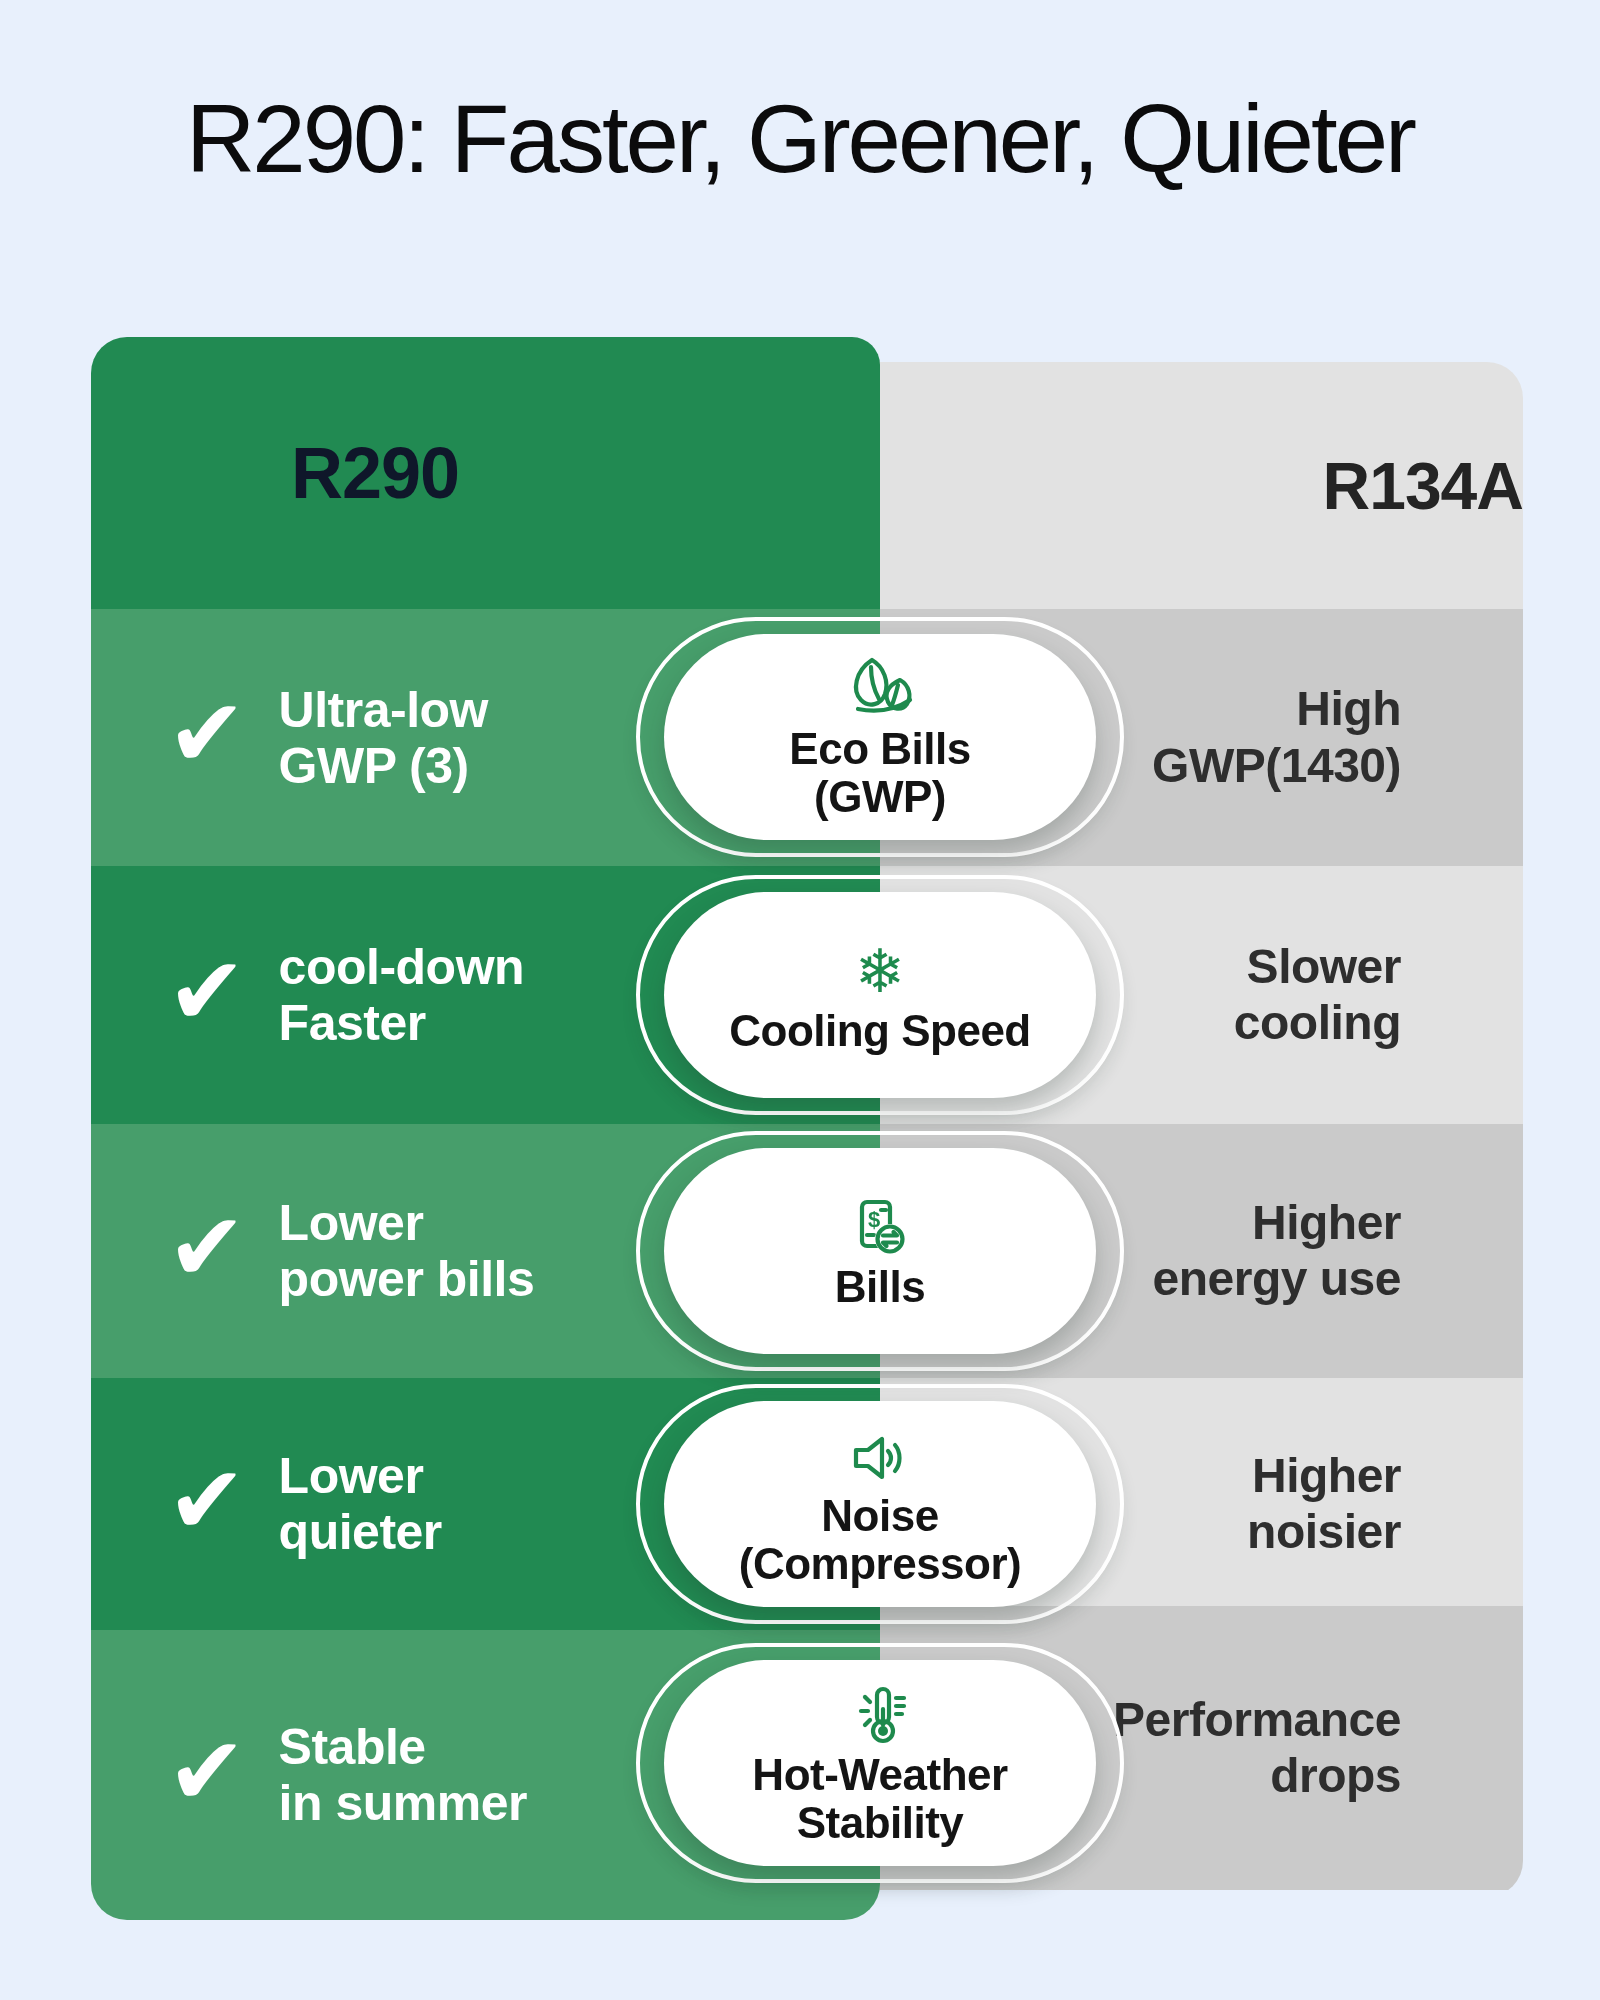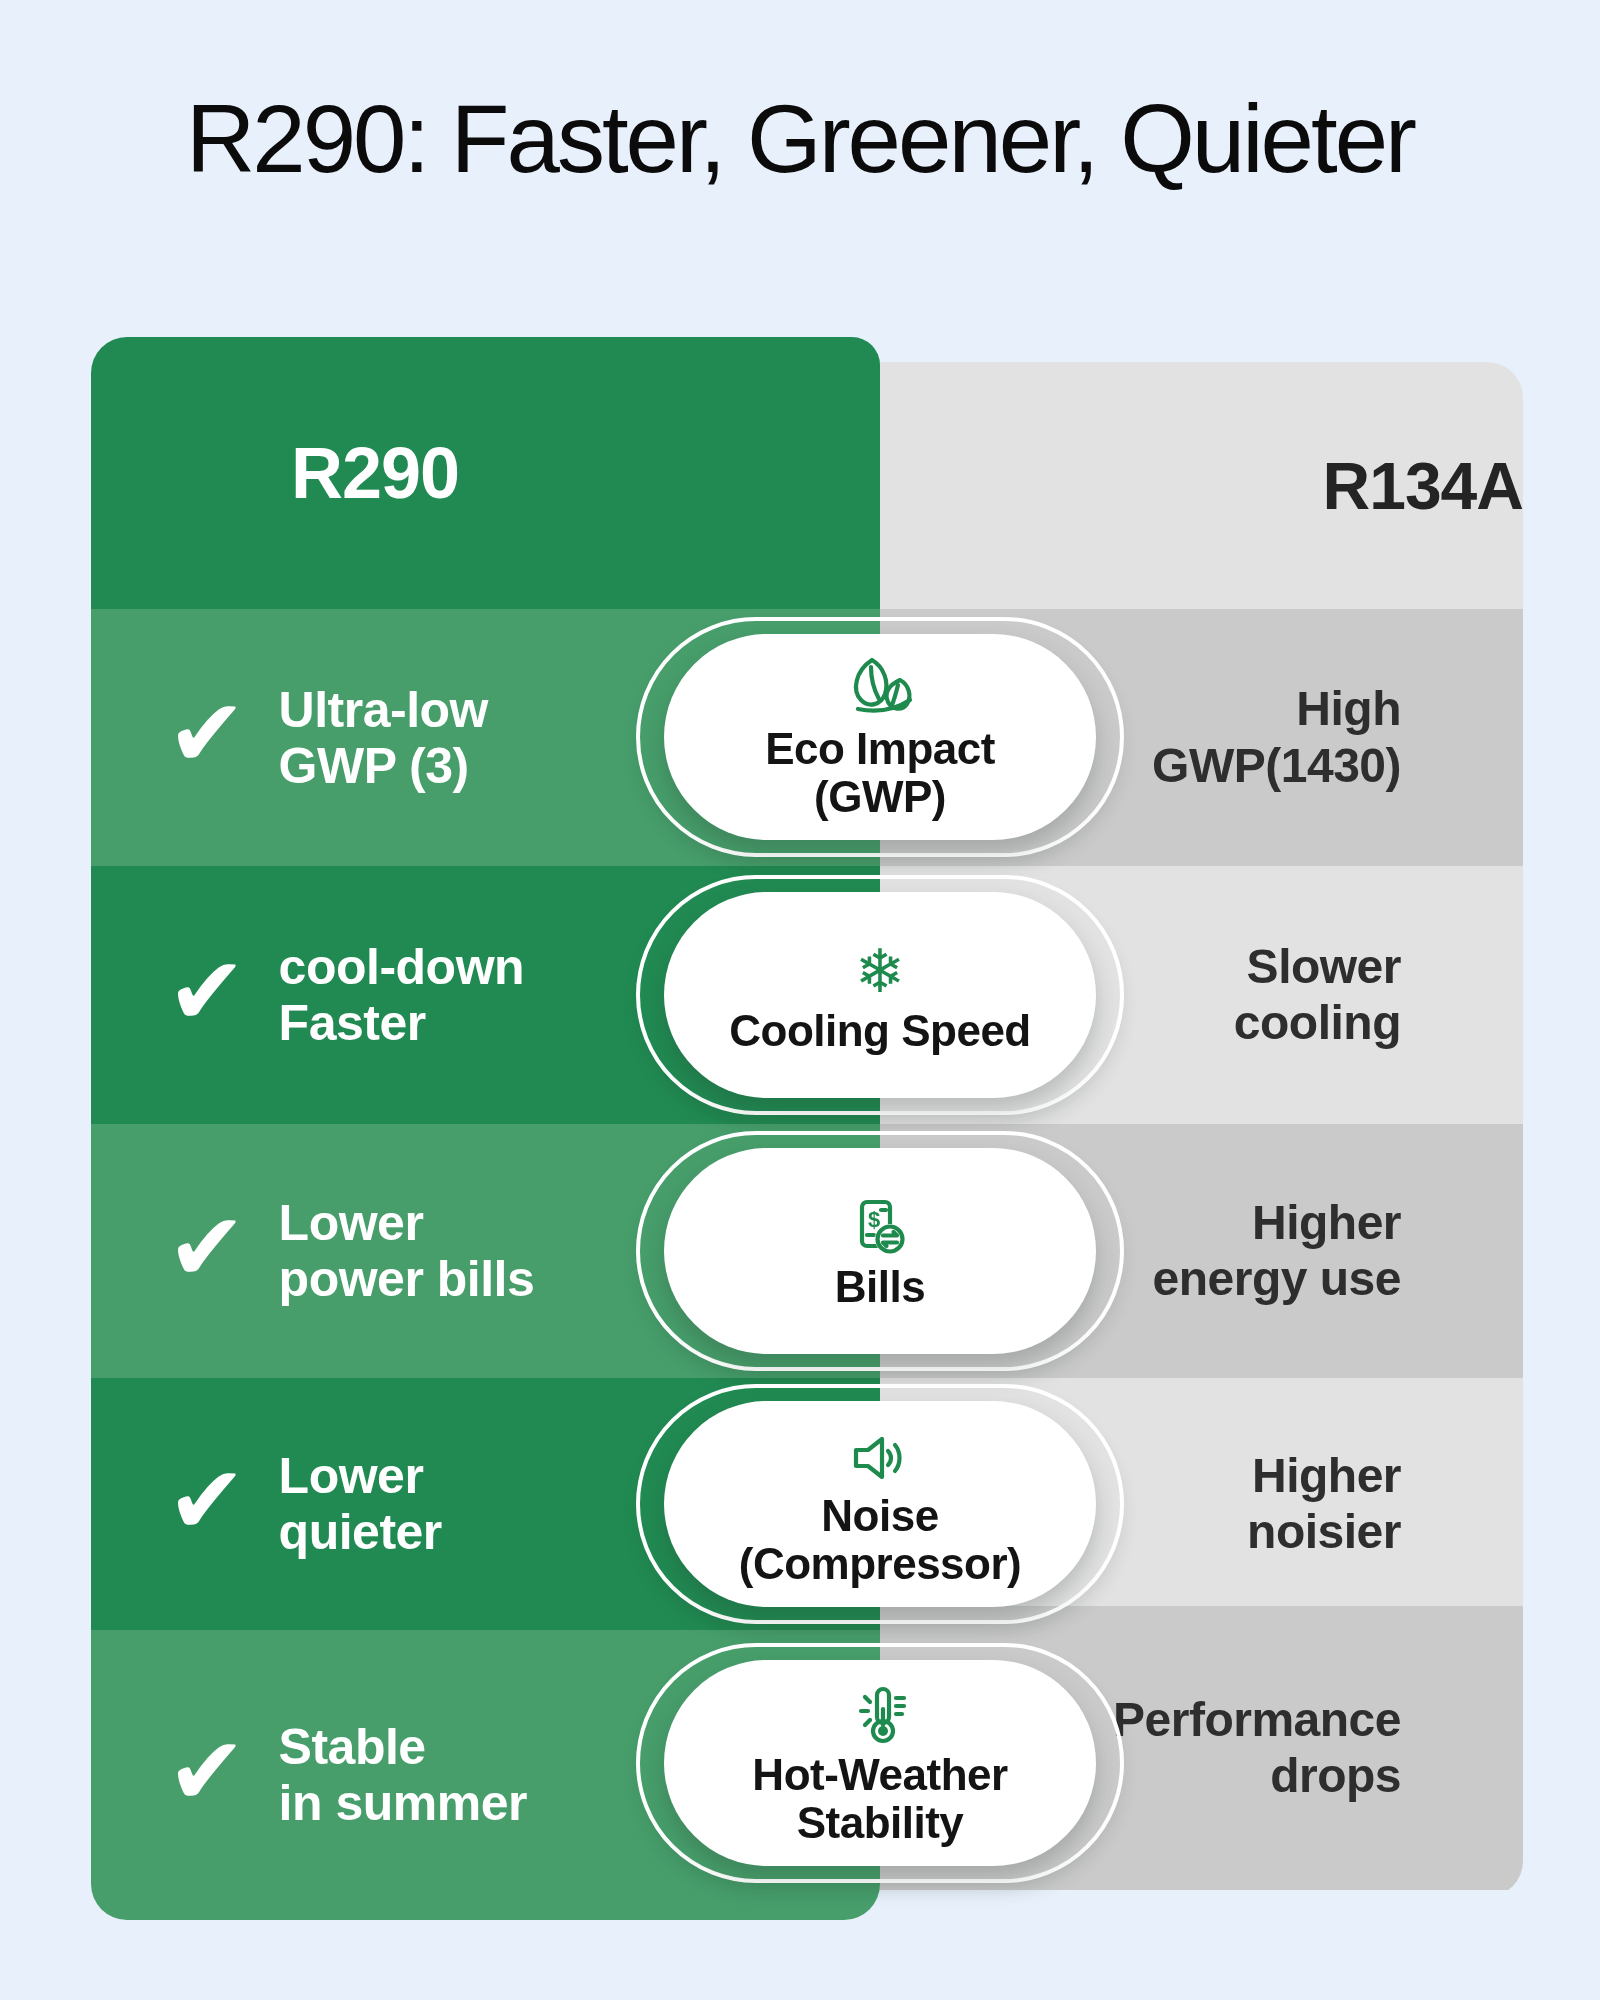--- a/index.html
+++ b/index.html
@@ -22,21 +22,21 @@
   .bg-gray-l{background:var(--gray-light,#E2E2E2);}
   .bg-gray-d{background:var(--gray-dark,#CACACA);}
 
   .col-green{position:absolute;left:0;top:0;width:789px;height:1583px;
              border-radius:36px 28px 36px 36px;overflow:hidden;z-index:2;}
   .bg-green-d{background:var(--green-dark,#218A52);}
   .bg-green-l{background:var(--green-light,#479E6B);}
   .g-green{position:absolute;left:0;width:100%;}
 
   .hdr-green{display:flex;align-items:center;padding-left:200px;box-sizing:border-box;
-             color:#ffffff;font-size:72px;font-weight:700;letter-spacing:-1px;}
+             color:#0f172a;font-size:72px;font-weight:700;letter-spacing:-1px;}
   .hdr-gray{display:flex;align-items:center;justify-content:flex-end;
             box-sizing:border-box;
             color:var(--header-right-text,#242424);font-size:66px;font-weight:700;letter-spacing:-1px;}
 
   .benefit{display:flex;align-items:center;padding-left:76px;box-sizing:border-box;color:#fff;}
   .check{font-family:"DejaVu Sans",sans-serif;font-size:95px;line-height:1;
          margin-right:32px;transform:translateY(-4px);}
   .benefit-text{font-size:50px;font-weight:700;line-height:1.12;letter-spacing:-0.5px;}
 
   .drawback{display:flex;align-items:center;justify-content:flex-end;
@@ -152,21 +152,21 @@
       <div class="pill-icon">
         <svg width="76" height="64" viewBox="0 0 76 64">
           <path class="ic" d="M30 5 C42 12 47 27 43 39 C39 50 27 53 19 45 C10 36 13 16 30 5 Z"></path>
           <path class="ic" d="M29 12 C29 24 32 35 37 44"></path>
           <path class="ic" d="M58 25 C67 30 70 41 65 49 C60 56 50 55 46 47 C42 38 47 30 58 25 Z"></path>
           <path class="ic" d="M56 30 C54 38 52 45 50 50"></path>
           <path class="ic" d="M16 54 C36 58 54 54 68 45"></path>
         </svg>
       </div>
       <div class="pill-label">
-        <div>Eco Impact</div>
+        <div>Eco Bills</div>
         <div>(GWP)</div>
       </div>
     </div>
 
     <div class="ring" style="top:538px"></div>
     <div class="pill" style="top:555px">
       <div class="pill-icon">
         <span class="snow">❄</span>
       </div>
       <div class="pill-label">

